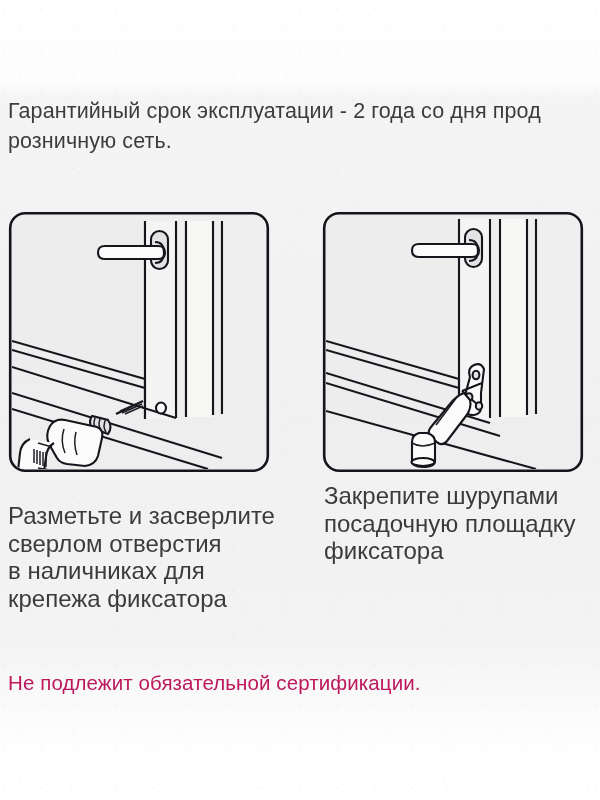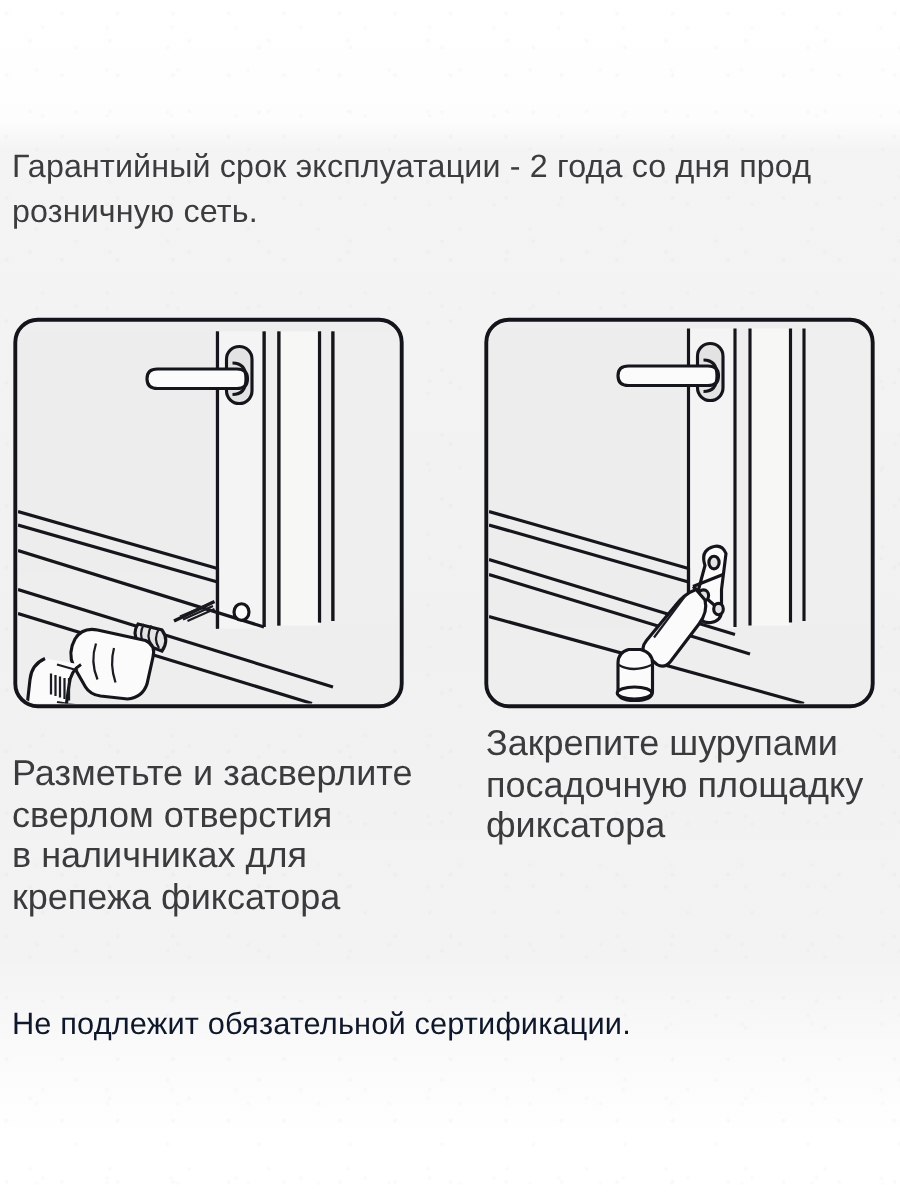--- a/index.html
+++ b/index.html
@@ -76,21 +76,21 @@
     line-height: 27.5px;
     white-space: pre-line;
   }
   #cap-left  { left: 8px;   top: 502px; width: 300px; }
   #cap-right { left: 324px; top: 482px; width: 276px; }
 
   #cert {
     left: 8px;
     top: 668px;
     font-size: 20.5px;
-    color: #0f172a;
+    color: #be185d;
   }
 
   
   .panel {
     position: absolute;
     top: 211px;
     width: 262px;
     height: 262px;
     box-sizing: border-box;
   }

